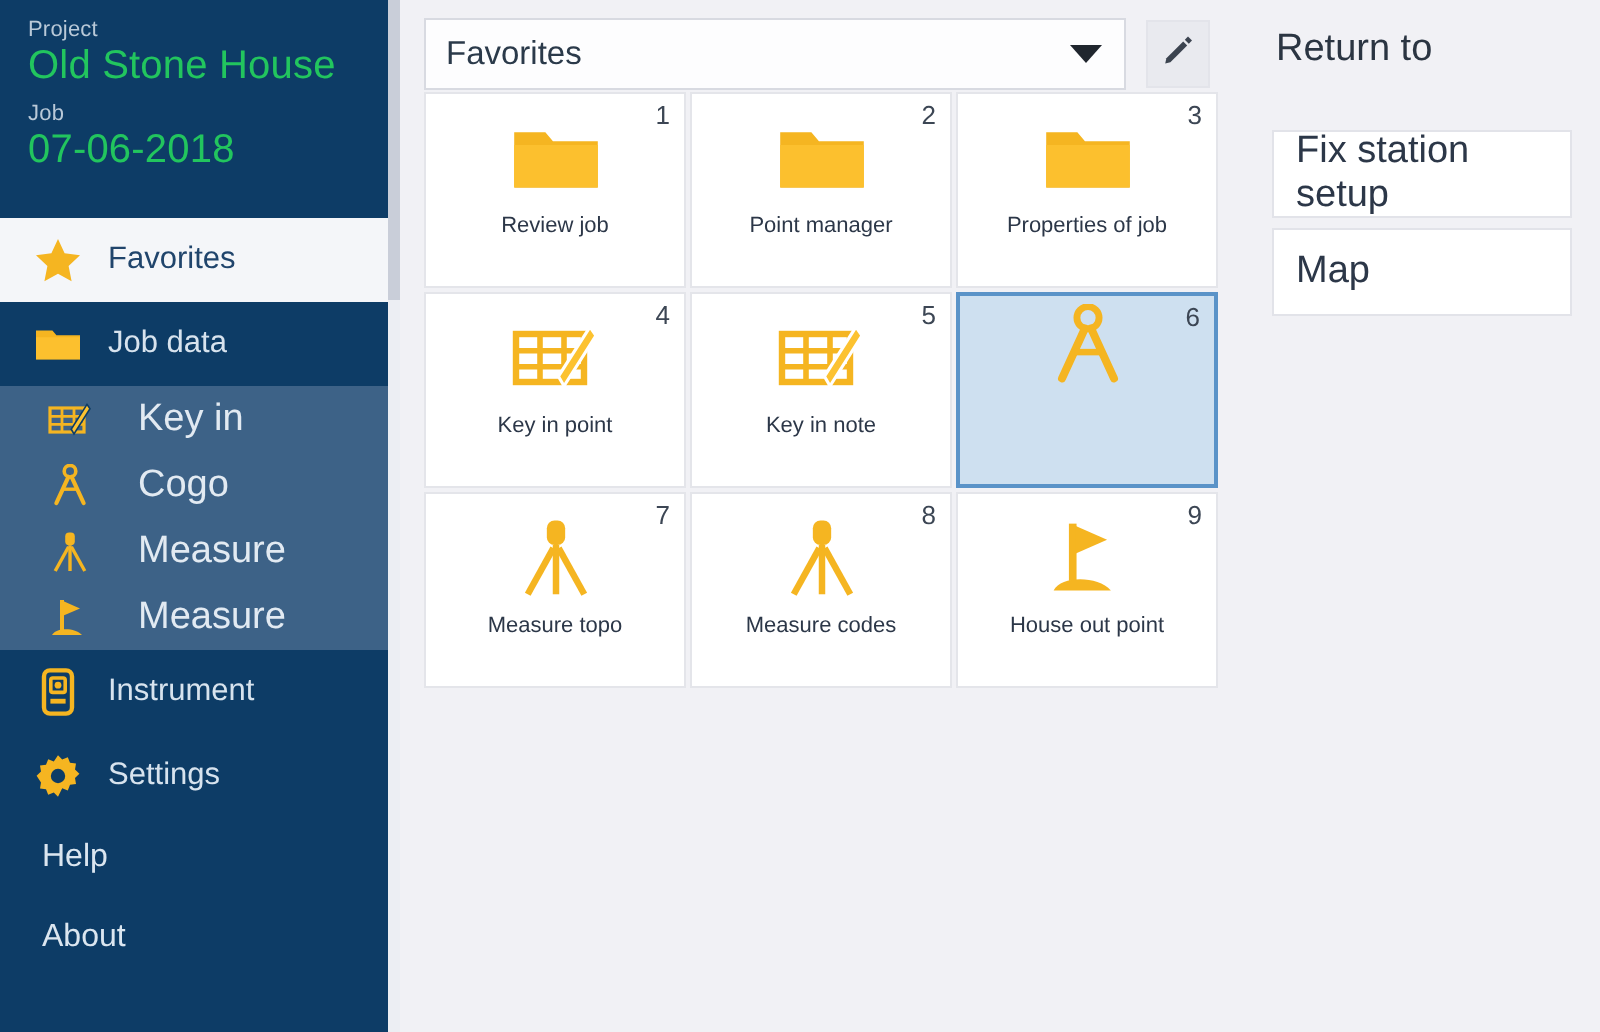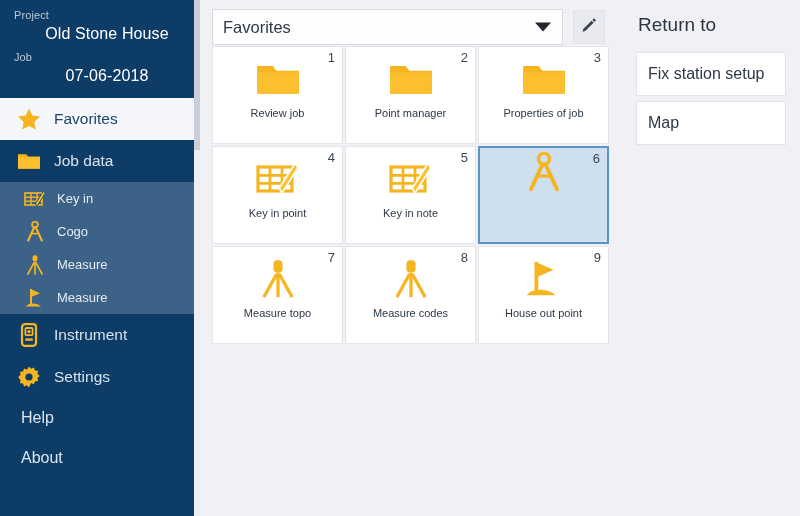--- a/index.html
+++ b/index.html
@@ -12,27 +12,27 @@
   #app { position: relative; width: 800px; height: 516px; display: flex; }
 
   
   .sidebar {
     position: relative;
     width: 200px; height: 516px;
     background: #0d3c66;
     flex: 0 0 200px;
     overflow: hidden;
   }
-  .sb-header { padding: 8px 0 10px 14px; background: #0d3c66; }
+  .sb-header { padding: 8px 0 21px 14px; background: #0d3c66; }
   .sb-kicker {
     font-size: 11px; color: #b9c9d8; line-height: 15px; letter-spacing: .1px;
   }
   .sb-value {
-    font-size: 16px; color: #ffffff; line-height: 21px; font-weight: 400;
-    letter-spacing: .1px; margin-bottom: 2px; text-align: center;
+    font-size: 20px; color: #22c55e; line-height: 21px; font-weight: 400;
+    letter-spacing: .1px; margin-bottom: 2px;
   }
   .sb-block2 { margin-top: 6px; }
 
   .sb-item {
     display: flex; align-items: center;
     height: 42px; padding-left: 14px;
     color: #d7e3ee; font-size: 15.5px;
     position: relative;
   }
   .sb-item .sb-ico {
@@ -42,21 +42,21 @@
   }
   .sb-item .sb-lbl { line-height: 1; }
 
   .sb-item.active { background: #f4f6f9; color: #1d3b5c; }
   .sb-item.active .sb-lbl { color: #20456c; }
 
   .sb-sub-wrap { background: #3d6287; }
   .sb-sub {
     display: flex; align-items: center;
     height: 33px; padding-left: 22px;
-    color: #e2eaf2; font-size: 13px;
+    color: #e2eaf2; font-size: 19px; gap: 12px;
   }
   .sb-sub .sb-ico { width: 26px; height: 26px; flex: 0 0 26px; margin-right: 9px;
     display:flex; align-items:center; justify-content:center; }
 
   .sb-plain {
     display: flex; align-items: center;
     height: 40px; padding-left: 21px;
     color: #dbe6f0; font-size: 16px;
   }
   .grid-dots {
@@ -139,27 +139,27 @@
   }
   .tile.selected .t-ico { padding-top: 2px; height: 48px; }
 
   
   .right {
     flex: 0 0 174px; height: 516px; background: #f1f1f5;
     padding: 10px 14px 0 10px;
   }
   .right h2 {
     font-size: 19px; font-weight: 400; color: #2b3542;
-    line-height: 30px; margin-bottom: 12px; padding-left: 2px;
+    line-height: 30px; margin-bottom: 25px; padding-left: 2px;
   }
   .ret-btn {
     background: #ffffff; border: 1px solid #e2e3e9;
     height: 44px; display: flex; align-items: center;
     padding-left: 11px; margin-bottom: 5px;
-    font-size: 16px; color: #2c3748;
+    font-size: 19px; color: #2c3748;
   }
 </style>
 </head>
 <body>
 
 <div id="app">
 
   <div class="sidebar">
 
     <div class="sb-header">

